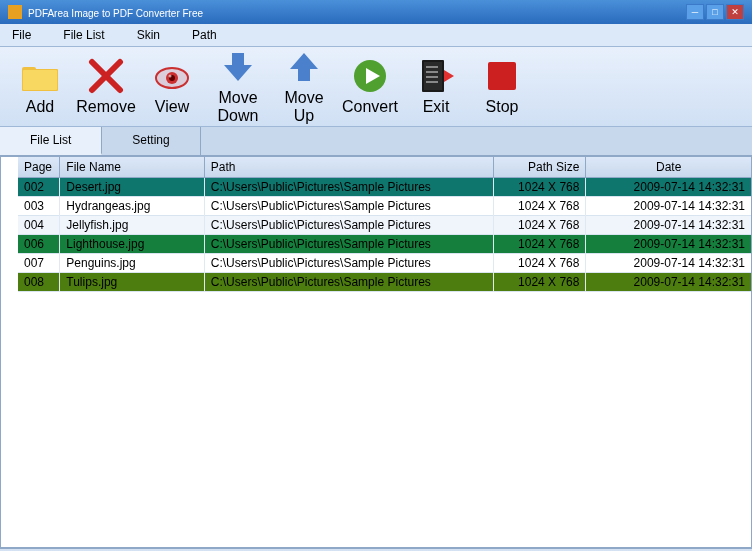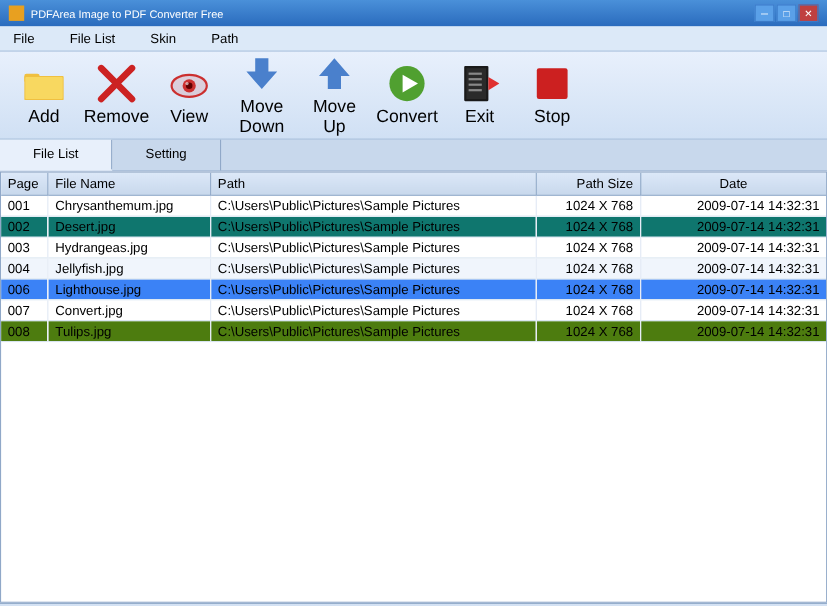--- a/index.html
+++ b/index.html
@@ -120,20 +120,21 @@
       flex: 1;
       overflow: hidden;
       background: white;
       border: 1px solid #90a8c8;
       margin: 0;
     }
     .table-wrapper {
       height: 340px;
       overflow-y: auto;
       overflow-x: hidden;
+      padding-left: 17px;
     }
     table {
       width: 100%;
       border-collapse: collapse;
       font-size: 12px;
     }
     thead th {
       background: linear-gradient(to bottom, #dce8f8, #c8d8ec);
       border-bottom: 1px solid #90a8c8;
       border-right: 1px solid #90a8c8;
@@ -302,27 +303,20 @@
         <thead>
           <tr>
             <th class="th-page">Page</th>
             <th class="th-filename">File Name</th>
             <th class="th-path">Path</th>
             <th class="th-imagesize">Path Size</th>
             <th class="th-date">Date</th>
           </tr>
         </thead>
         <tbody id="table-body">
-        <tr style="background: white;">
-              <td>001</td>
-              <td>Chrysanthemum.jpg</td>
-              <td>C:\Users\Public\Pictures\Sample Pictures</td>
-              <td class="td-imagesize">1024 X 768</td>
-              <td class="td-date">2009-07-14  14:32:31</td>
-            </tr>
             <tr style="background: #0f766e;">
               <td>002</td>
               <td>Desert.jpg</td>
               <td>C:\Users\Public\Pictures\Sample Pictures</td>
               <td class="td-imagesize">1024 X 768</td>
               <td class="td-date">2009-07-14  14:32:31</td>
             </tr>
             <tr style="background: white;">
               <td>003</td>
               <td>Hydrangeas.jpg</td>
@@ -330,30 +324,30 @@
               <td class="td-imagesize">1024 X 768</td>
               <td class="td-date">2009-07-14  14:32:31</td>
             </tr>
             <tr style="background: rgb(240, 245, 252);">
               <td>004</td>
               <td>Jellyfish.jpg</td>
               <td>C:\Users\Public\Pictures\Sample Pictures</td>
               <td class="td-imagesize">1024 X 768</td>
               <td class="td-date">2009-07-14  14:32:31</td>
             </tr>
-            <tr style="background: #3b82f6;">
+            <tr style="background: #15803d;">
               <td>006</td>
               <td>Lighthouse.jpg</td>
               <td>C:\Users\Public\Pictures\Sample Pictures</td>
               <td class="td-imagesize">1024 X 768</td>
               <td class="td-date">2009-07-14  14:32:31</td>
             </tr>
             <tr style="background: white;">
               <td>007</td>
-              <td>Convert.jpg</td>
+              <td>Penguins.jpg</td>
               <td>C:\Users\Public\Pictures\Sample Pictures</td>
               <td class="td-imagesize">1024 X 768</td>
               <td class="td-date">2009-07-14  14:32:31</td>
             </tr>
             <tr style="background: #4d7c0f;">
               <td>008</td>
               <td>Tulips.jpg</td>
               <td>C:\Users\Public\Pictures\Sample Pictures</td>
               <td class="td-imagesize">1024 X 768</td>
               <td class="td-date">2009-07-14  14:32:31</td>

